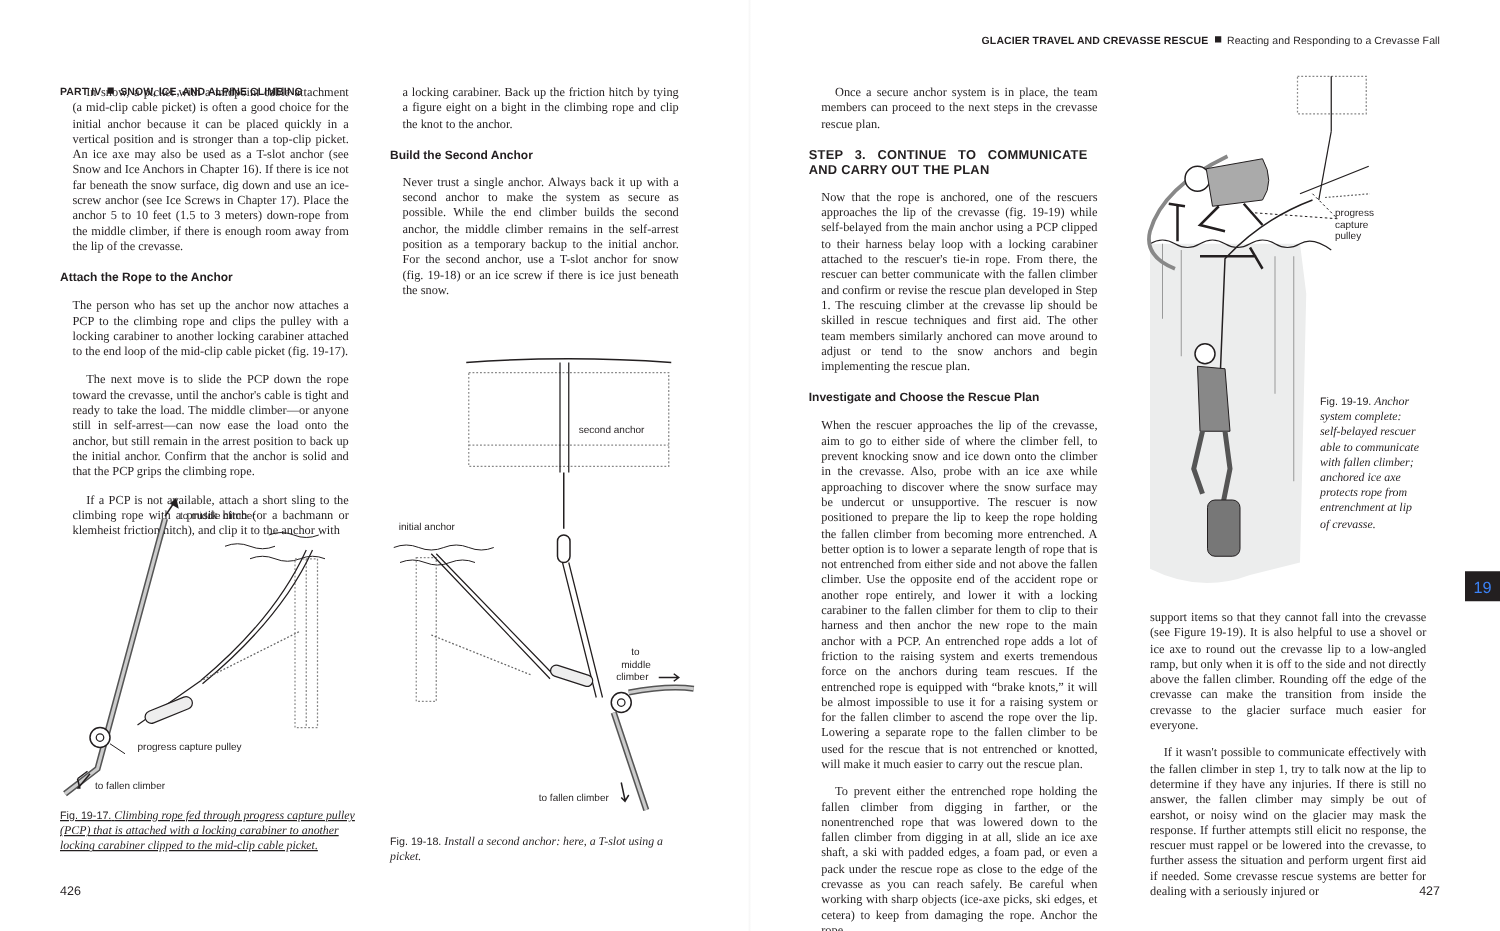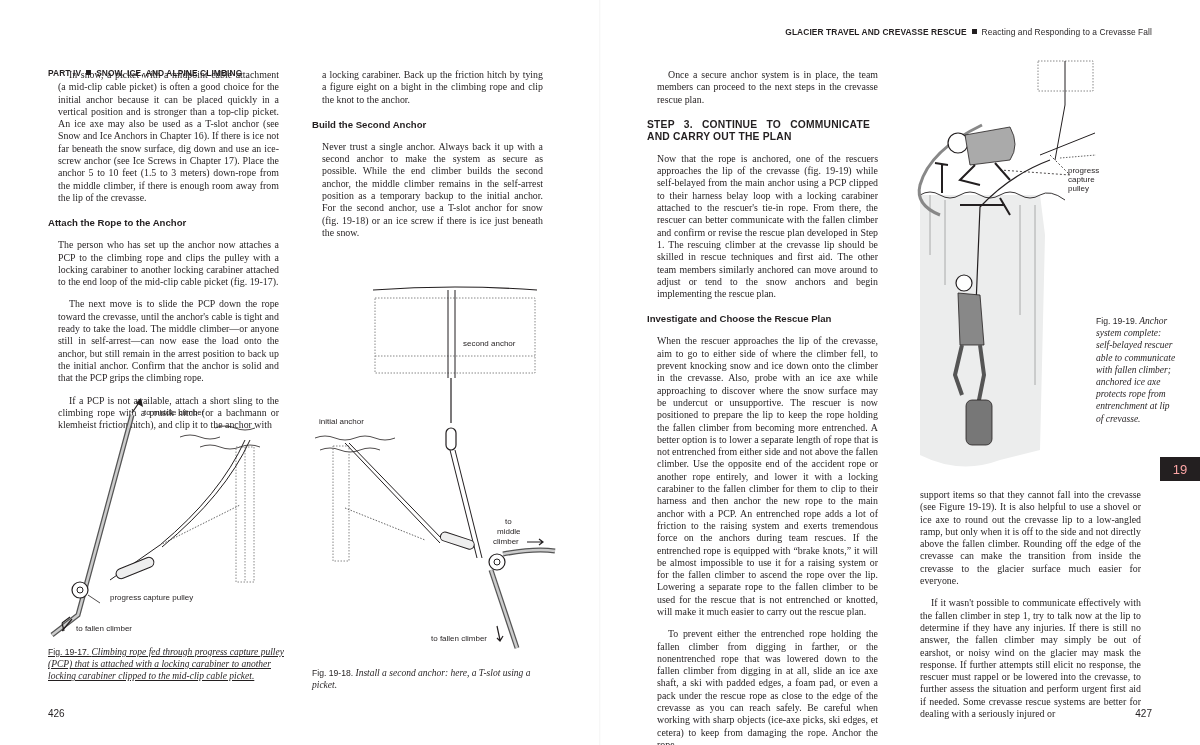--- a/index.html
+++ b/index.html
@@ -15,25 +15,25 @@
   .col h3 { font-family:"Liberation Sans", sans-serif; font-size:9.6px; font-weight:700; margin:13px 0 1px 0; line-height:12px; }
   .col h2 { font-family:"Liberation Sans", sans-serif; font-size:10.3px; font-weight:700; margin:13px 18px 1px 0; line-height:12px; letter-spacing:0.2px; }
   .c1 { left:48px; top:59px; width:241px; }
   .c2 { left:312px; top:59px; width:241px; }
   .c3 { left:647px; top:59px; width:241px; }
   .c4 { left:910px; top:479px; width:241px; }
   .caption { position:absolute; font-family:"Liberation Serif", serif; font-style:italic; font-size:9.5px; line-height:12.2px; color:#231f20; }
   .caption .fig { font-family:"Liberation Sans", sans-serif; font-style:normal; font-size:8.6px; }
   .cap1 { left:48px; top:646px; width:240px;text-decoration:underline; }
   .cap2 { left:312px; top:667px; width:240px; }
-  .cap3 { left:1056px; top:315px; width:80px;margin-left:40px; }
+  .cap3 { left:1056px; top:315px; width:80px; }
   .folio { position:absolute; top:708px; font-family:"Liberation Sans", sans-serif; font-size:10px; }
   .folio-left { left:48px; }
   .folio-right { right:48px; }
-  .chapter-tab { position:absolute; right:0; top:457px; width:40px; height:24px; background:#231f20; color:#fca5a5; font-family:"Liberation Sans", sans-serif; font-size:13px; display:flex; align-items:center; justify-content:center; }
+  .chapter-tab { position:absolute; right:0; top:457px; width:28px; height:24px; background:#231f20; color:#3b82f6; font-family:"Liberation Sans", sans-serif; font-size:13px; display:flex; align-items:center; justify-content:center; }
   .illus { position:absolute; }
   .illus text { font-family:"Liberation Sans", sans-serif; font-size:8px; fill:#231f20; }
   .gutter { position:absolute; left:599px; top:0; width:2px; height:745px; background:linear-gradient(90deg,#f4f4f4,#fff); }
 </style>
 </head>
 <body>
 
 <div class="gutter"></div>
 
 <div class="running-head rh-left">

